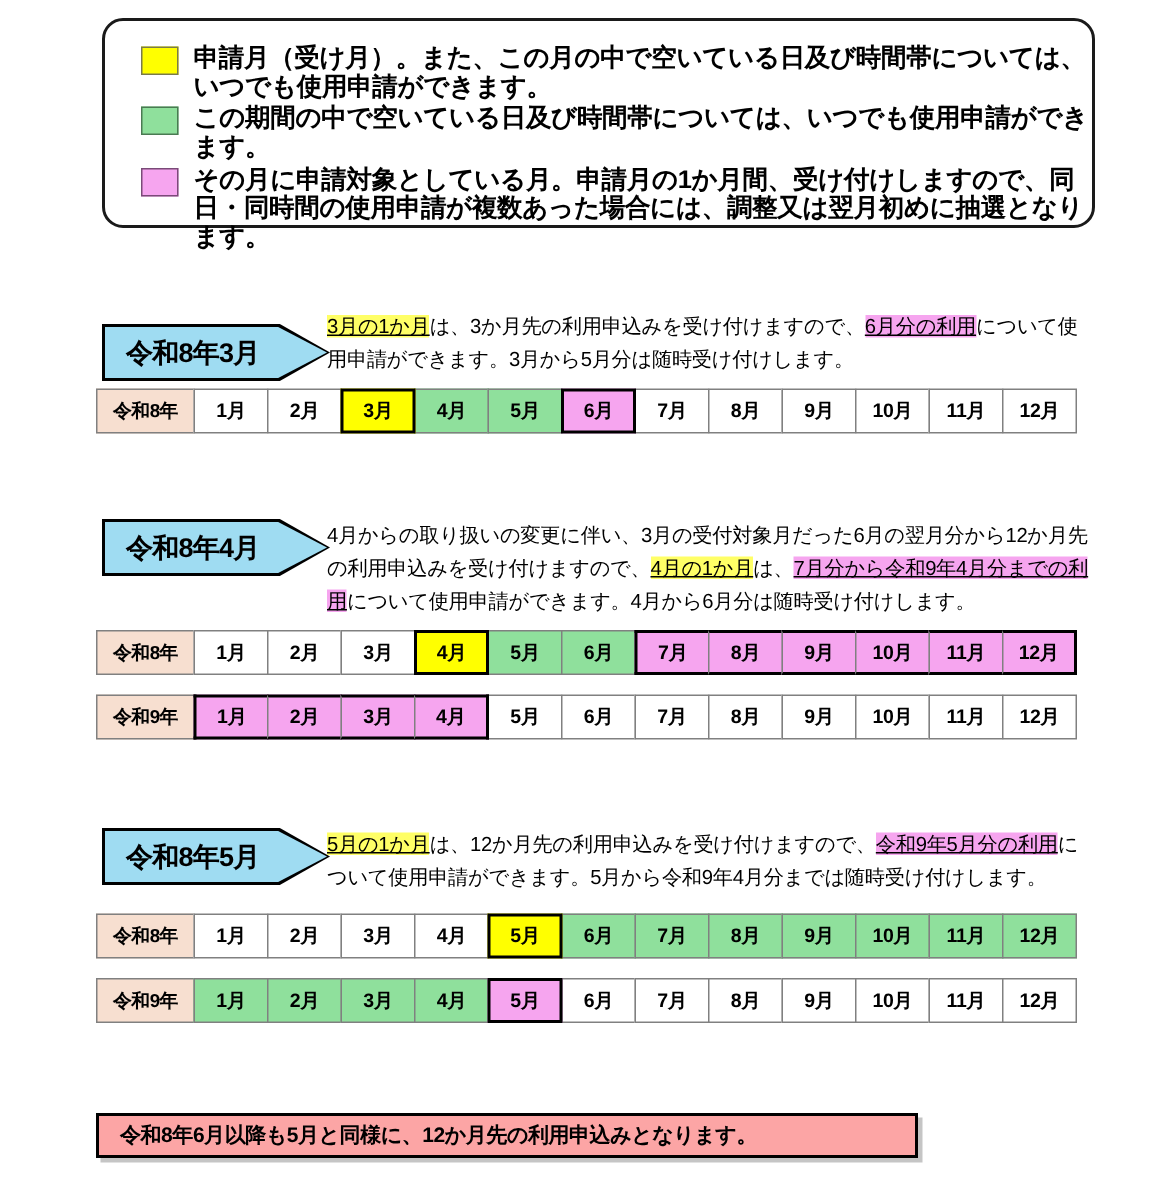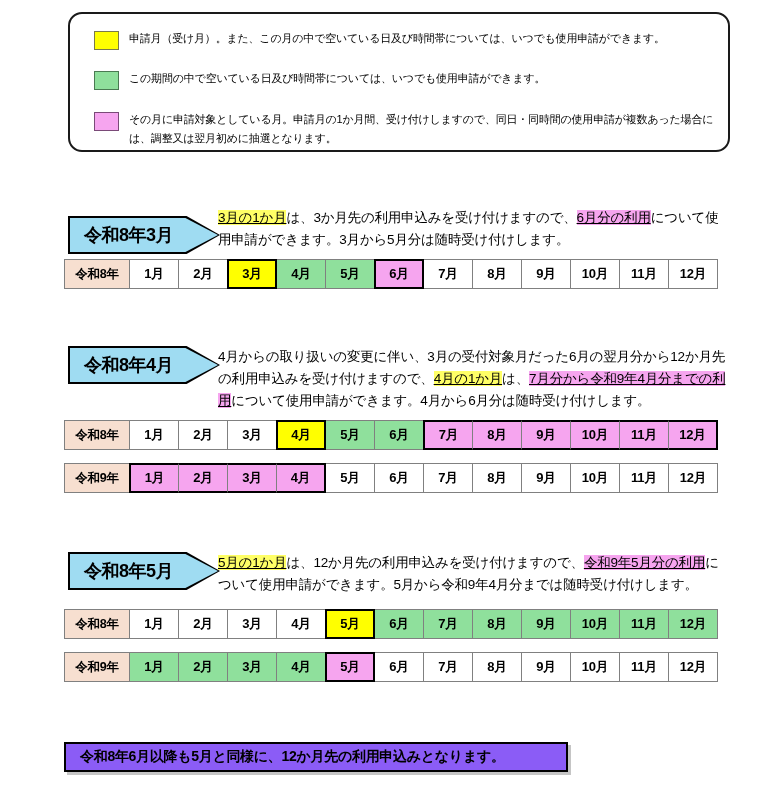--- a/index.html
+++ b/index.html
@@ -44,25 +44,25 @@
     border: 1px solid #7a7a4a;
     box-sizing: border-box;
     flex: 0 0 auto;
     margin-top: 2px;
   }
   .swatch.green { border-color: #4a7a52; }
   .swatch.pink  { border-color: #7a4a78; }
 
   .legend-text {
     margin-left: 10px;
-    font-size: 11px;
+    font-size: 17px;
     line-height: 19px;
     letter-spacing: -0.2px;
     max-width: 600px;
-    font-weight: 400;
+    font-weight: 700;
   }
 
   
   .section { position: absolute; left: 0; width: 777px; }
 
   
   .tag {
     position: absolute;
     left: 68px;
     width: 152px;
@@ -150,23 +150,23 @@
   .cell.ob      { border-color: #000000; border-width: 2px; z-index: 3; }
   .cell.ob-l    { border-left-color: #000000; border-left-width: 2px; }
   .cell.ob-r    { border-right-color: #000000; border-right-width: 2px; }
   .cell.ob-tb   { border-top: 2px solid #000000; border-bottom: 2px solid #000000; z-index: 2; }
 
   
   .footer-banner {
     position: absolute;
     left: 64px;
     top: 742px;
-    width: 504px;
+    width: 548px;
     height: 30px;
-    background: #8b5cf6;
+    background: #fca5a5;
     border: 2px solid #000000;
     box-sizing: border-box;
     display: flex;
     align-items: center;
     padding-left: 14px;
     font-size: 14px;
     font-weight: bold;
     letter-spacing: -0.3px;
     box-shadow: 3px 3px 0 rgba(150,150,150,0.55);
   }

